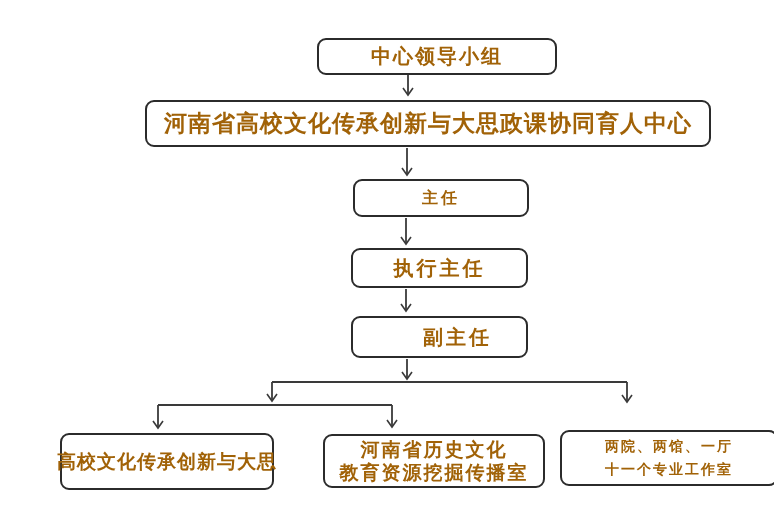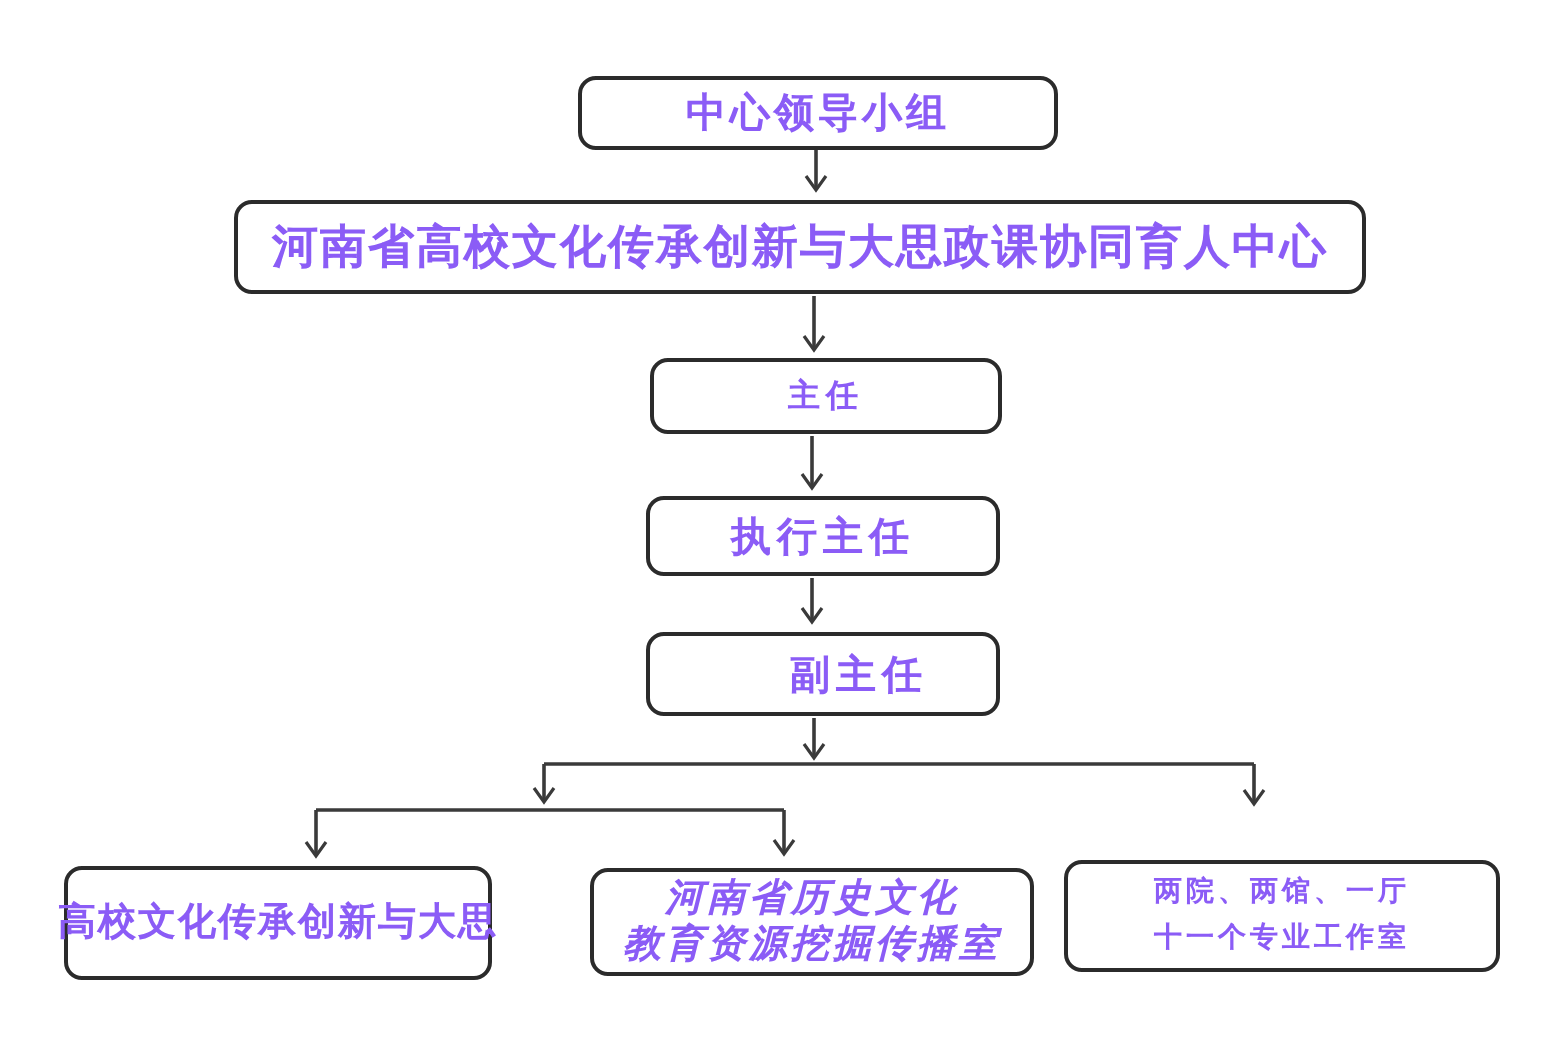--- a/index.html
+++ b/index.html
@@ -21,31 +21,32 @@
     position: absolute;
     box-sizing: border-box;
     border: 2px solid #2b2b2b;
     border-radius: 9px;
     background: #ffffff;
     display: flex;
     align-items: center;
     justify-content: center;
     text-align: center;
     font-weight: bold;
-    color: #8b5cf6;
+    color: #a16207;
     white-space: nowrap;
+    margin-left: 28px;
   }
   .node .line { display: block; }
   #node-leadership        { left: 289px; top: 38px;  width: 240px; height: 37px; font-size: 20px; letter-spacing: 2px; }
   #node-center            { left: 117px; top: 100px; width: 566px; height: 47px; font-size: 23px; letter-spacing: 1px; }
   #node-director          { left: 325px; top: 179px; width: 176px; height: 38px; font-size: 16px; letter-spacing: 3px; }
   #node-exec-director     { left: 323px; top: 248px; width: 177px; height: 40px; font-size: 20px; letter-spacing: 3px; }
   #node-deputy-director   { left: 323px; top: 316px; width: 177px; height: 42px; font-size: 20px; letter-spacing: 3px; padding-left: 36px; }
   #node-theory-office     { left: 32px;  top: 433px; width: 214px; height: 57px; font-size: 19px; letter-spacing: 1px; line-height: 23px; }
-  #node-heritage-office   { left: 295px; top: 434px; width: 222px; height: 54px; font-size: 19px; letter-spacing: 2px; line-height: 23px; font-style: italic; }
+  #node-heritage-office   { left: 295px; top: 434px; width: 222px; height: 54px; font-size: 19px; letter-spacing: 2px; line-height: 23px; }
   #node-workshops         { left: 532px; top: 430px; width: 218px; height: 56px; font-size: 14px; letter-spacing: 2px; line-height: 23px; }
 </style>
 </head>
 <body>
 
 <div id="canvas">
 
   <svg id="connectors" width="774" height="519" viewBox="0 0 774 519" xmlns="http://www.w3.org/2000/svg">
     <defs>
       <marker id="arrowhead" markerUnits="userSpaceOnUse" markerWidth="14" markerHeight="14" refX="8" refY="6" orient="auto">

